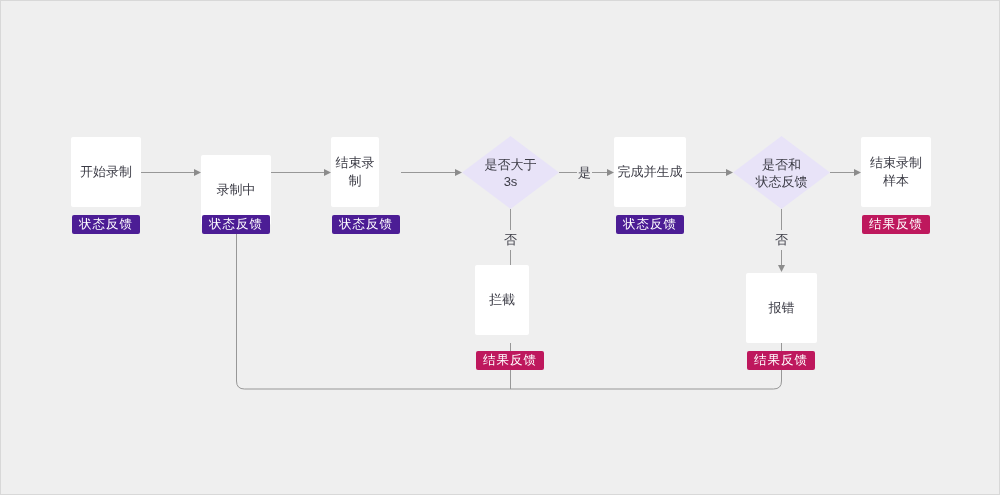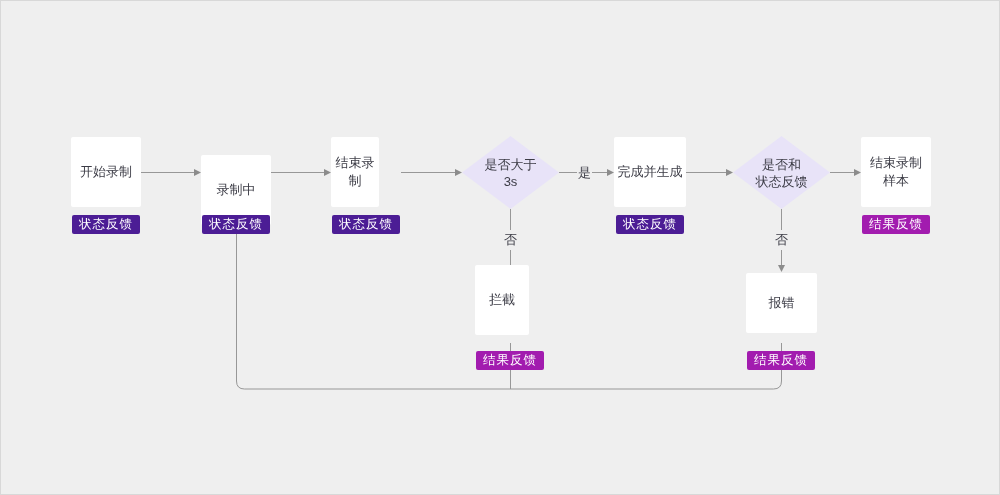--- a/index.html
+++ b/index.html
@@ -33,21 +33,21 @@
   .badge{
     position:absolute;
     height:19px;width:68px;
     border-radius:2px;
     color:#FFFFFF;font-size:12.5px;line-height:19px;
     text-align:center;
     z-index:3;
     letter-spacing:1px;
   }
   .badge.purple{background:#4c1d95;}
-  .badge.blue{background:#a21caf;}
+  .badge.blue{background:#be185d;}
   .edge-label{
     position:absolute;
     background:#EFEFEF;
     color:#3C3C46;font-size:13px;line-height:16px;
     padding:2px 1px;
     z-index:2;text-align:center;
   }
 </style>
 </head>
 <body>
@@ -118,21 +118,21 @@
 
   <div class="node" style="left:860px;top:136px;width:70px;height:70px;">
     <span>结束录制</span>
     <span>样本</span>
   </div>
 
   <div class="node" style="left:474px;top:264px;width:54px;height:70px;">
     <span>拦截</span>
   </div>
 
-  <div class="node" style="left:745px;top:272px;width:71px;height:60px;">
+  <div class="node" style="left:745px;top:272px;width:71px;height:70px;">
     <span>报错</span>
   </div>
 
   <div class="badge purple" style="left:71px;top:214px;">状态反馈</div>
   <div class="badge purple" style="left:201px;top:214px;">状态反馈</div>
   <div class="badge purple" style="left:331px;top:214px;">状态反馈</div>
   <div class="badge purple" style="left:615px;top:214px;">状态反馈</div>
   <div class="badge blue" style="left:861px;top:214px;">结果反馈</div>
   <div class="badge blue" style="left:475px;top:350px;">结果反馈</div>
   <div class="badge blue" style="left:746px;top:350px;">结果反馈</div>

